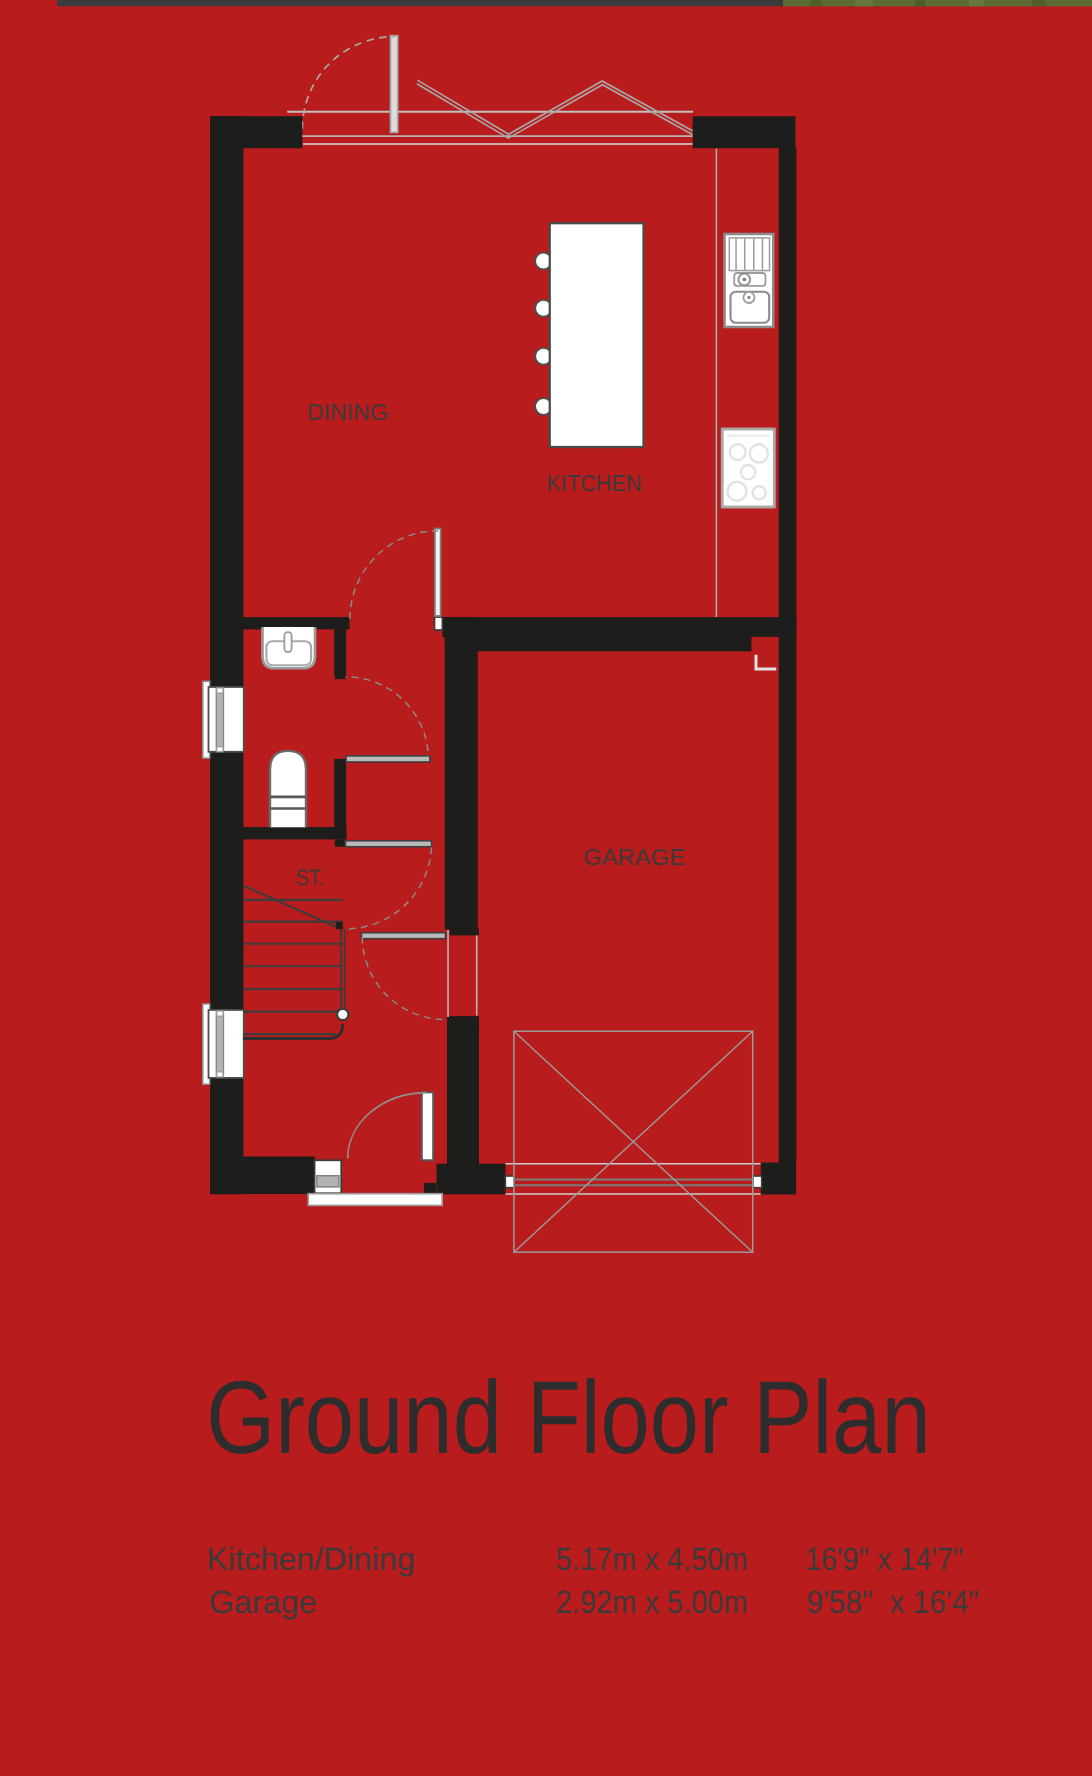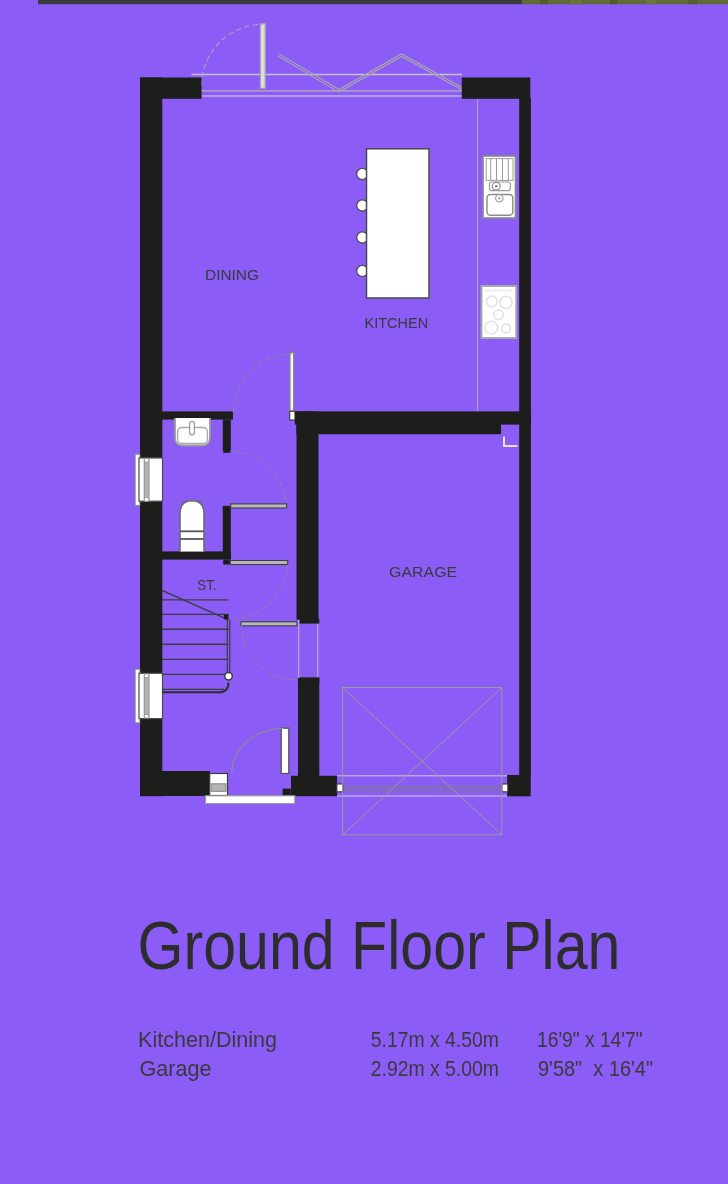--- a/index.html
+++ b/index.html
@@ -1,16 +1,16 @@
 <!DOCTYPE html>
 <html><head>
 <meta charset="utf-8">
 <style>
   html,body{margin:0;padding:0;background:#fff;}
-  .page{position:relative;width:728px;height:1184px;background:#8b5cf6;overflow:hidden;
+  .page{position:relative;width:728px;height:1184px;background:#b91c1c;overflow:hidden;
         font-family:"Liberation Sans", sans-serif;}
   svg{position:absolute;left:0;top:0;}
 </style>
 </head>
 <body>
 <div class="page">
 <svg width="728" height="1184" viewBox="0 0 728 1184" fill="none">
 
 <rect x="38" y="0" width="484" height="4.2" fill="#3b3b3c"></rect>
 

